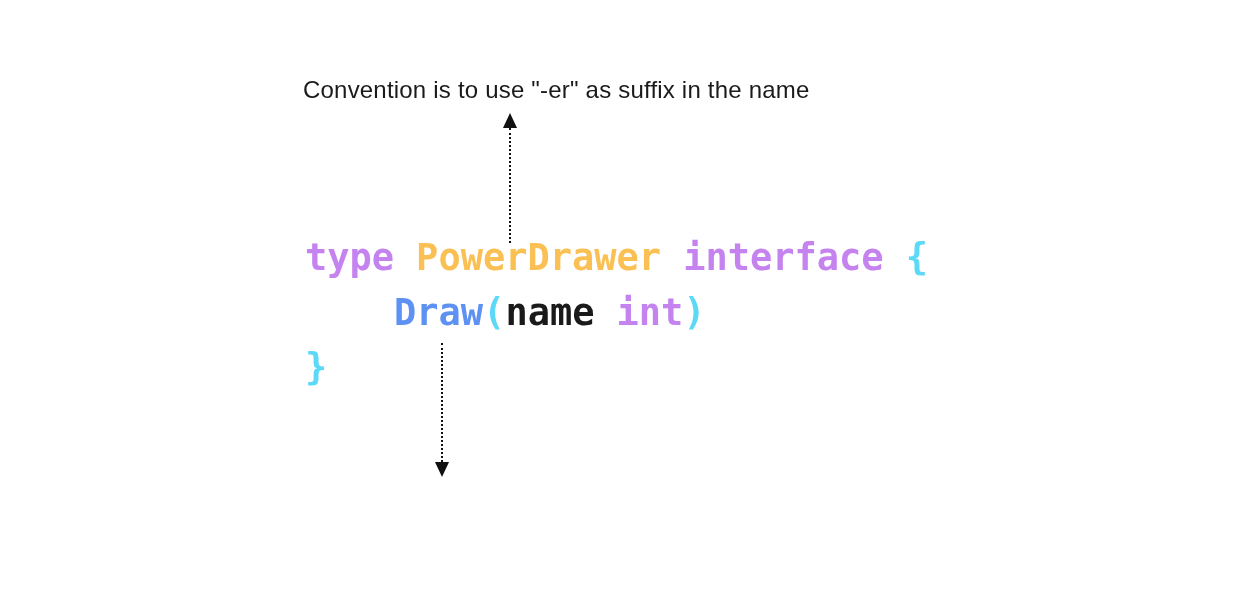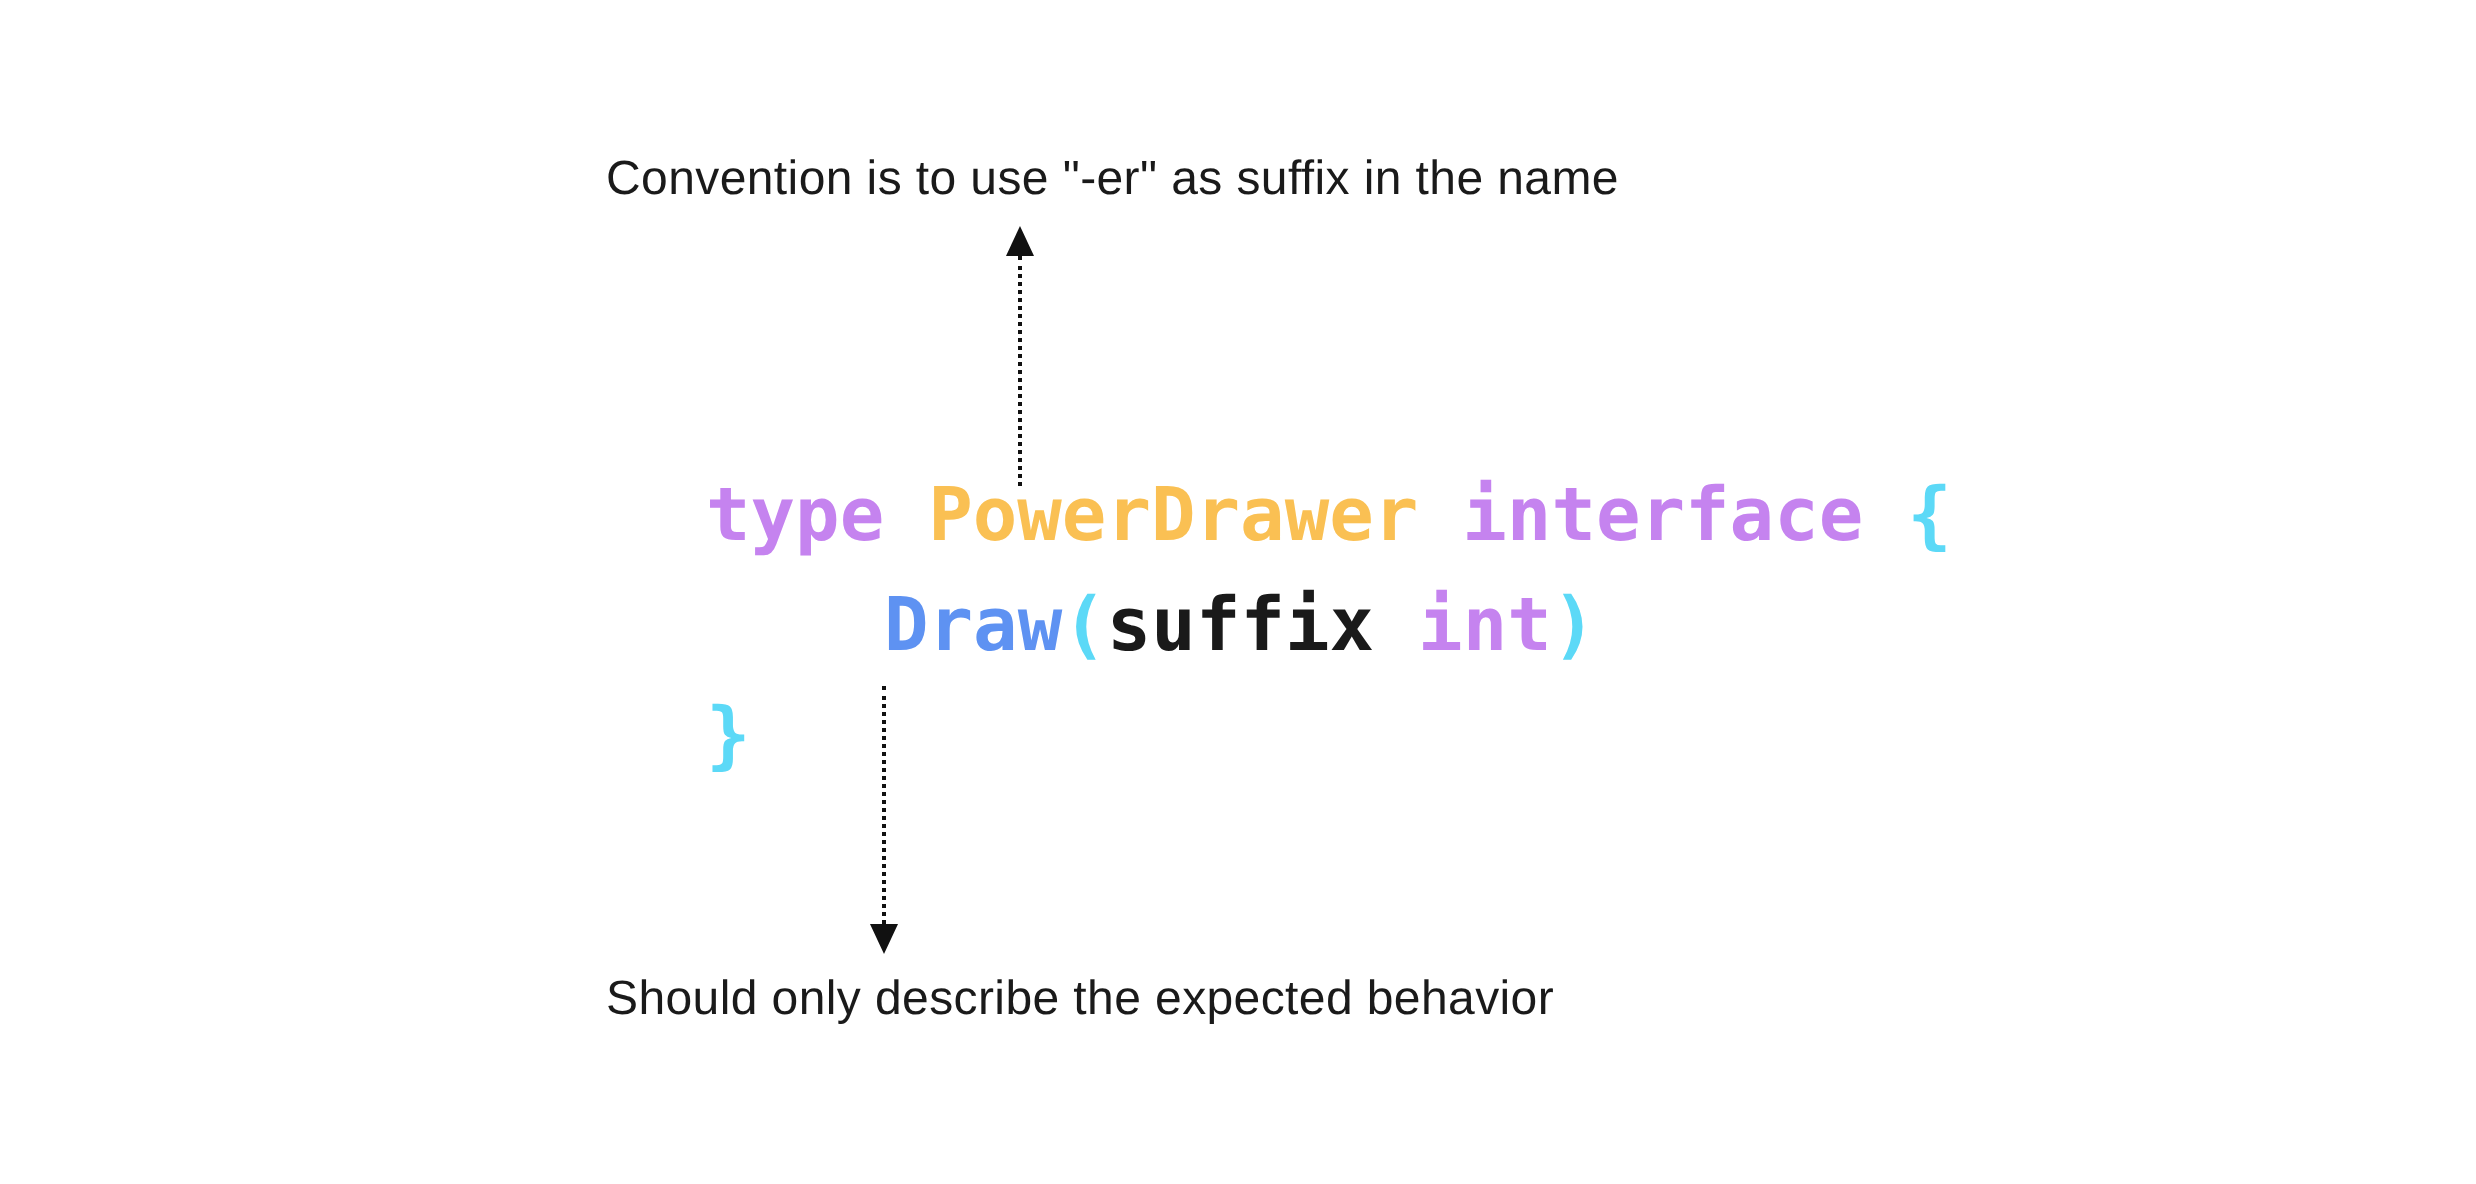--- a/index.html
+++ b/index.html
@@ -61,21 +61,21 @@
   .code {
     position: absolute;
     left: 305px;
     top: 230px;
     font-family: "DejaVu Sans Mono", "Liberation Mono", monospace;
     font-weight: bold;
     font-size: 37px;
     line-height: 55px;
     white-space: nowrap;
   }
-  .code-line { height: 55px; margin-left: 48px; }
+  .code-line { height: 55px; }
   .sp     { display: inline-block; width: 22px; }
   .indent { display: inline-block; width: 89px; }
   .tok-keyword { color: var(--c-keyword, #c583ef); }
   .tok-type    { color: var(--c-typename, #fac053); }
   .tok-method  { color: var(--c-method, #5e92f2); }
   .tok-brace   { color: var(--c-brace, #5cd9f7); }
   .tok-param   { color: var(--c-param, #1a1a1a); }
 </style>
 </head>
 <body>
@@ -84,24 +84,23 @@
 
   <div class="annotation top-annotation"><span>Convention is to use "</span><span class="bold">-er</span><span>" as suffix in the name</span></div>
 
   <div class="arrow arrow-up">
     <div class="head-up"></div>
     <div class="shaft"></div>
   </div>
 
   <div class="code">
     <div class="code-line"><span class="tok-keyword">type</span><span class="sp"></span><span class="tok-type">PowerDrawer</span><span class="sp"></span><span class="tok-keyword">interface</span><span class="sp"></span><span class="tok-brace">{</span></div>
-    <div class="code-line"><span class="indent"></span><span class="tok-method">Draw</span><span class="tok-brace">(</span><span class="tok-param">suffix</span><span class="sp"></span><span class="tok-keyword">int</span><span class="tok-brace">)</span></div>
+    <div class="code-line"><span class="indent"></span><span class="tok-method">Draw</span><span class="tok-brace">(</span><span class="tok-param">name</span><span class="sp"></span><span class="tok-keyword">int</span><span class="tok-brace">)</span></div>
     <div class="code-line"><span class="tok-brace">}</span></div>
   </div>
 
   <div class="arrow arrow-down">
     <div class="shaft"></div>
     <div class="head-down"></div>
   </div>
 
-  <div class="annotation bottom-annotation"><span>Should only describe the </span><span class="bold">expected behavior</span></div>
 
 </div>
 
 </body></html>

